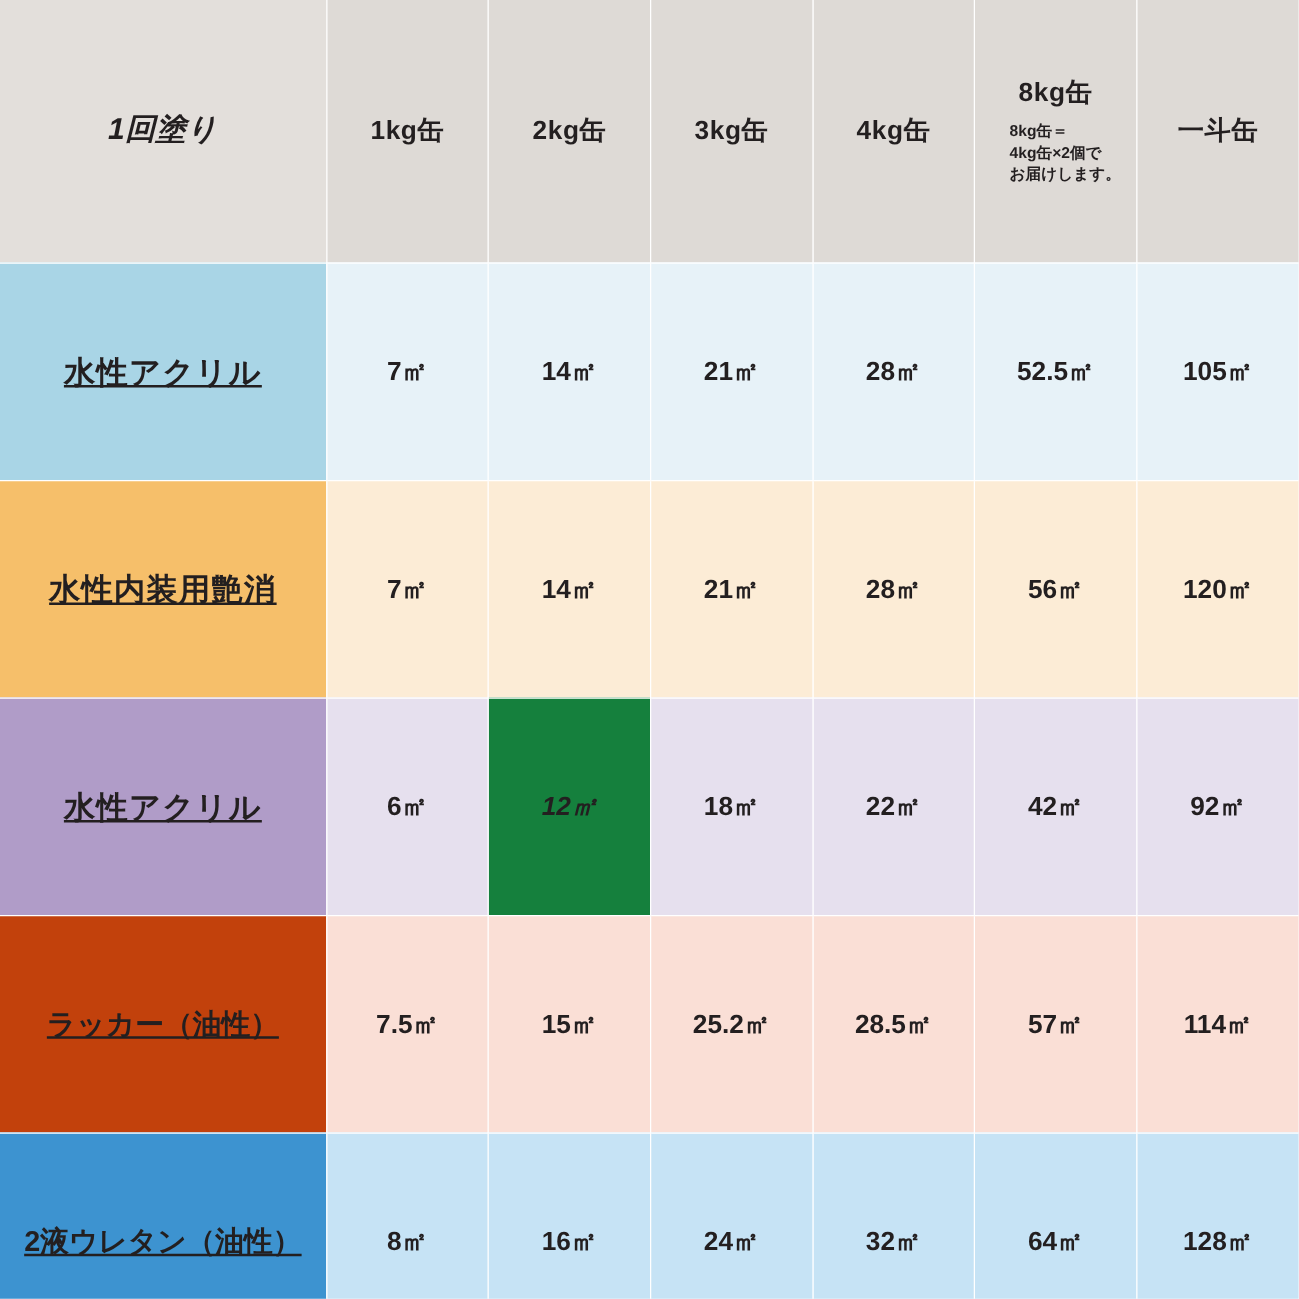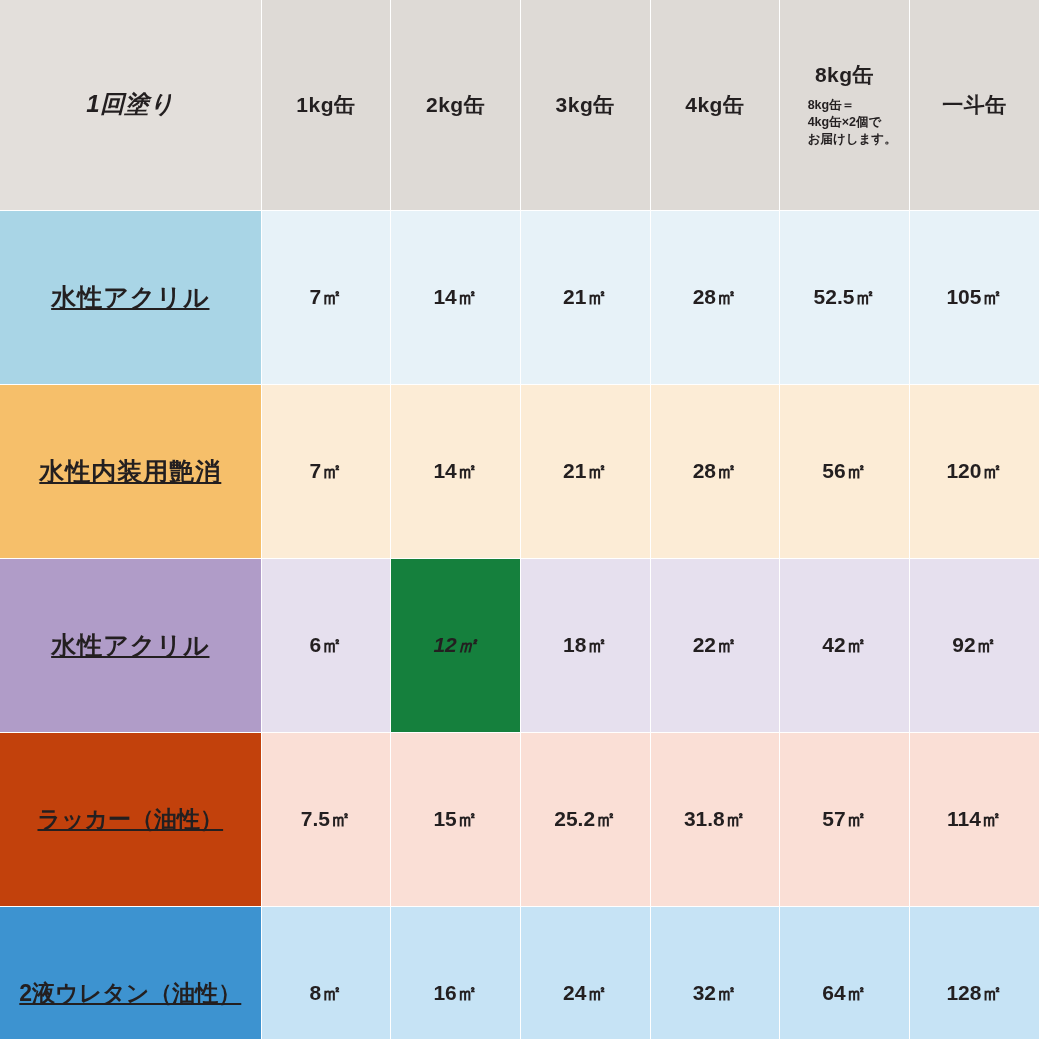--- a/index.html
+++ b/index.html
@@ -178,21 +178,21 @@
       <td class="val" style="background: rgb(230, 224, 238);">18㎡</td>
       <td class="val" style="background: rgb(230, 224, 238);">22㎡</td>
       <td class="val" style="background: rgb(230, 224, 238);">42㎡</td>
       <td class="val" style="background: rgb(230, 224, 238);">92㎡</td>
     </tr>
     <tr class="r3">
       <td class="row-label narrow" style="background: #c2410c;">ラッカー（油性）</td>
       <td class="val" style="background: rgb(250, 223, 214);">7.5㎡</td>
       <td class="val" style="background: rgb(250, 223, 214);">15㎡</td>
       <td class="val" style="background: rgb(250, 223, 214);">25.2㎡</td>
-      <td class="val" style="background: rgb(250, 223, 214);">31.8㎡</td>
+      <td class="val" style="background: rgb(250, 223, 214);">28.5㎡</td>
       <td class="val" style="background: rgb(250, 223, 214);">57㎡</td>
       <td class="val" style="background: rgb(250, 223, 214);">114㎡</td>
     </tr>
     <tr class="r4">
       <td class="row-label narrow" style="background: rgb(61, 147, 208);">2液ウレタン（油性）</td>
       <td class="val" style="background: rgb(198, 227, 245);">8㎡</td>
       <td class="val" style="background: rgb(198, 227, 245);">16㎡</td>
       <td class="val" style="background: rgb(198, 227, 245);">24㎡</td>
       <td class="val" style="background: rgb(198, 227, 245);">32㎡</td>
       <td class="val" style="background: rgb(198, 227, 245);">64㎡</td>

